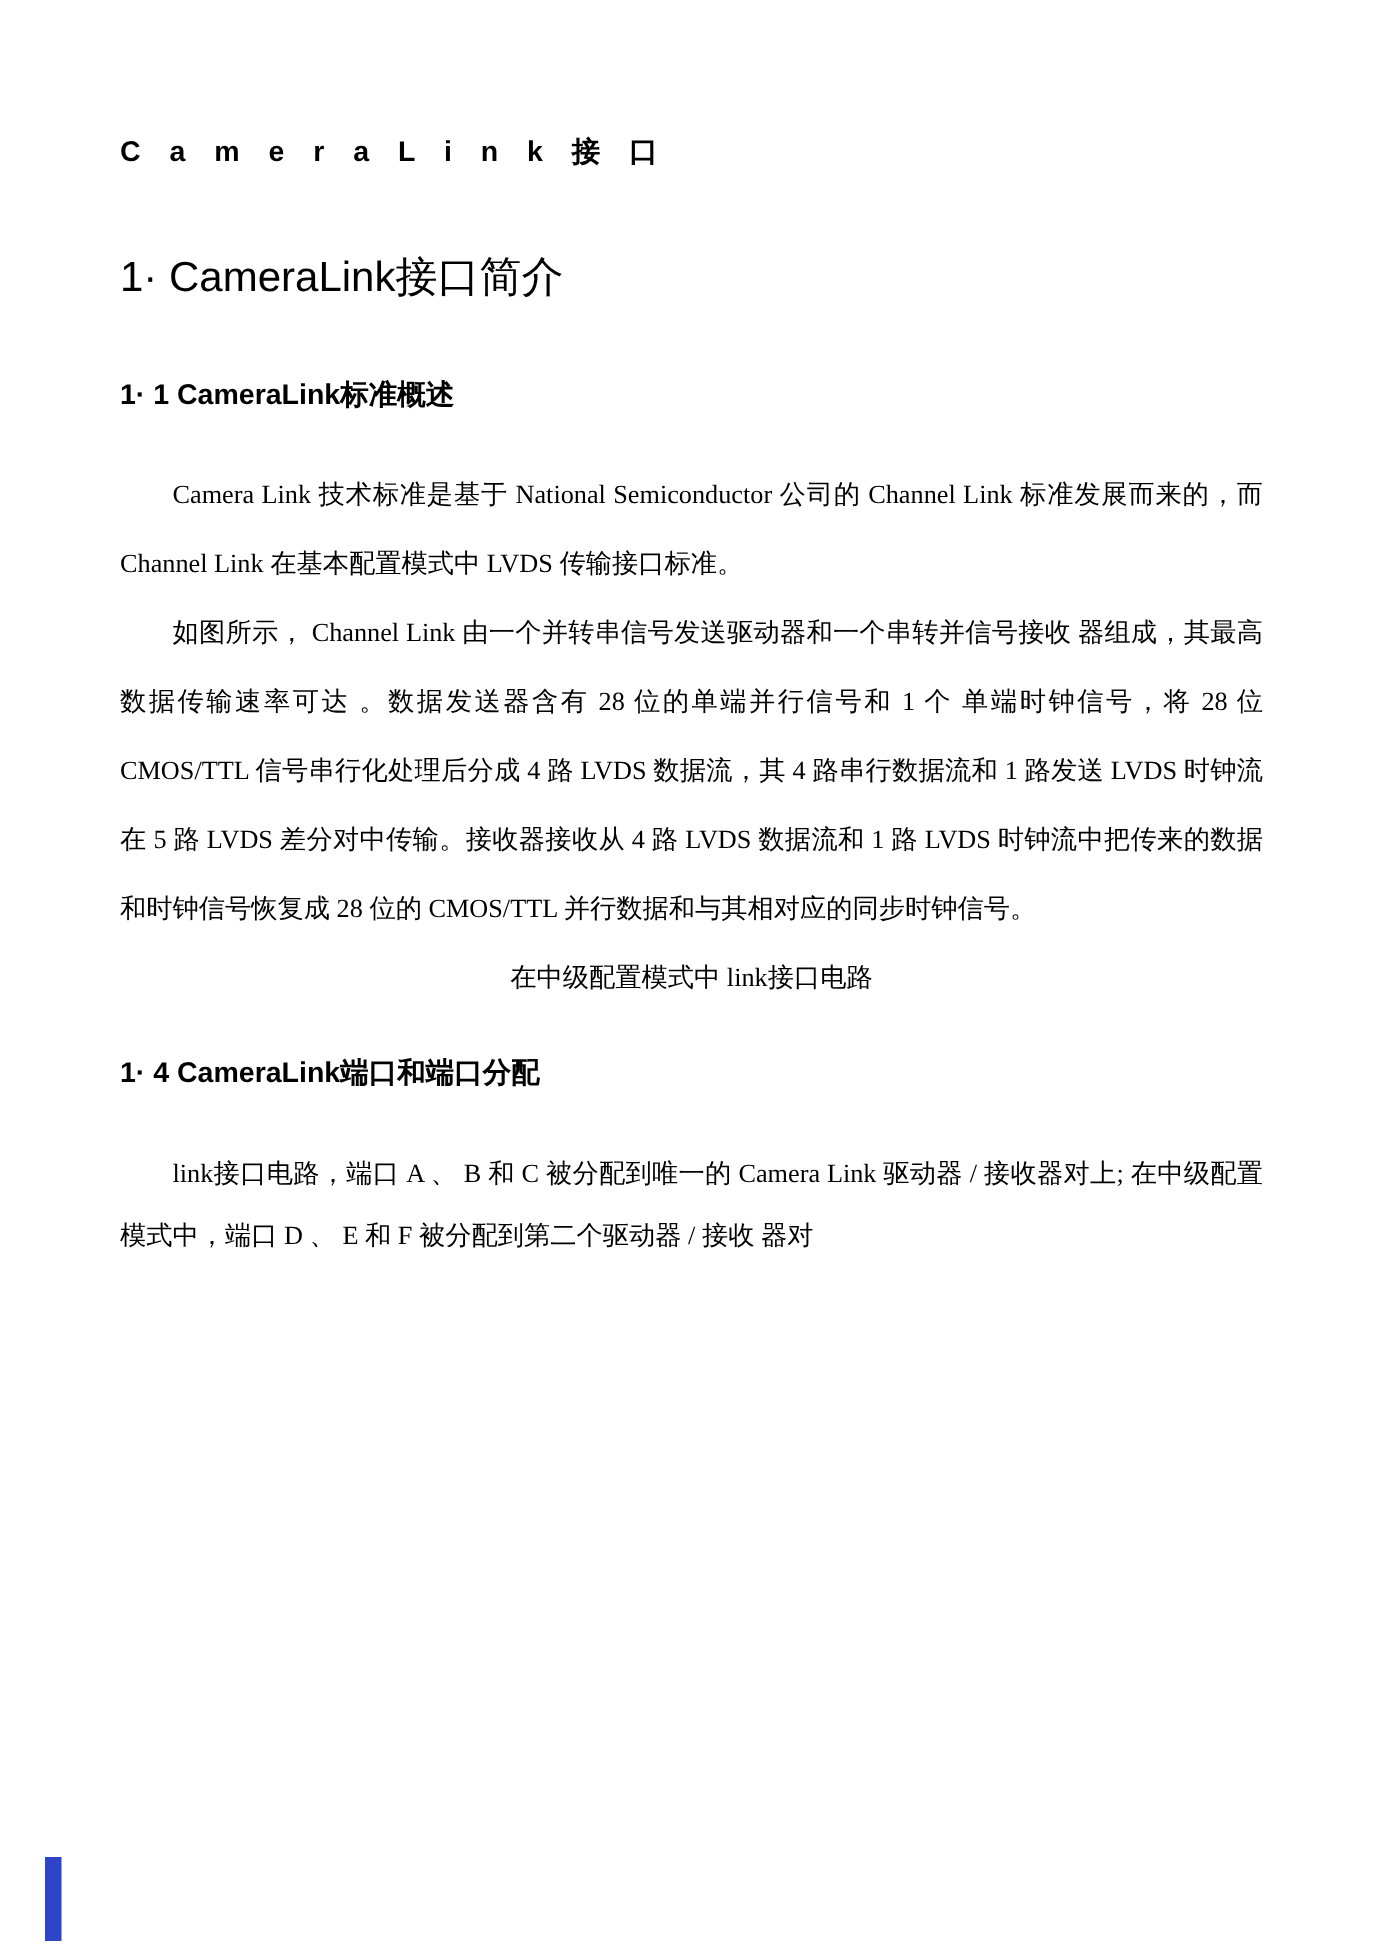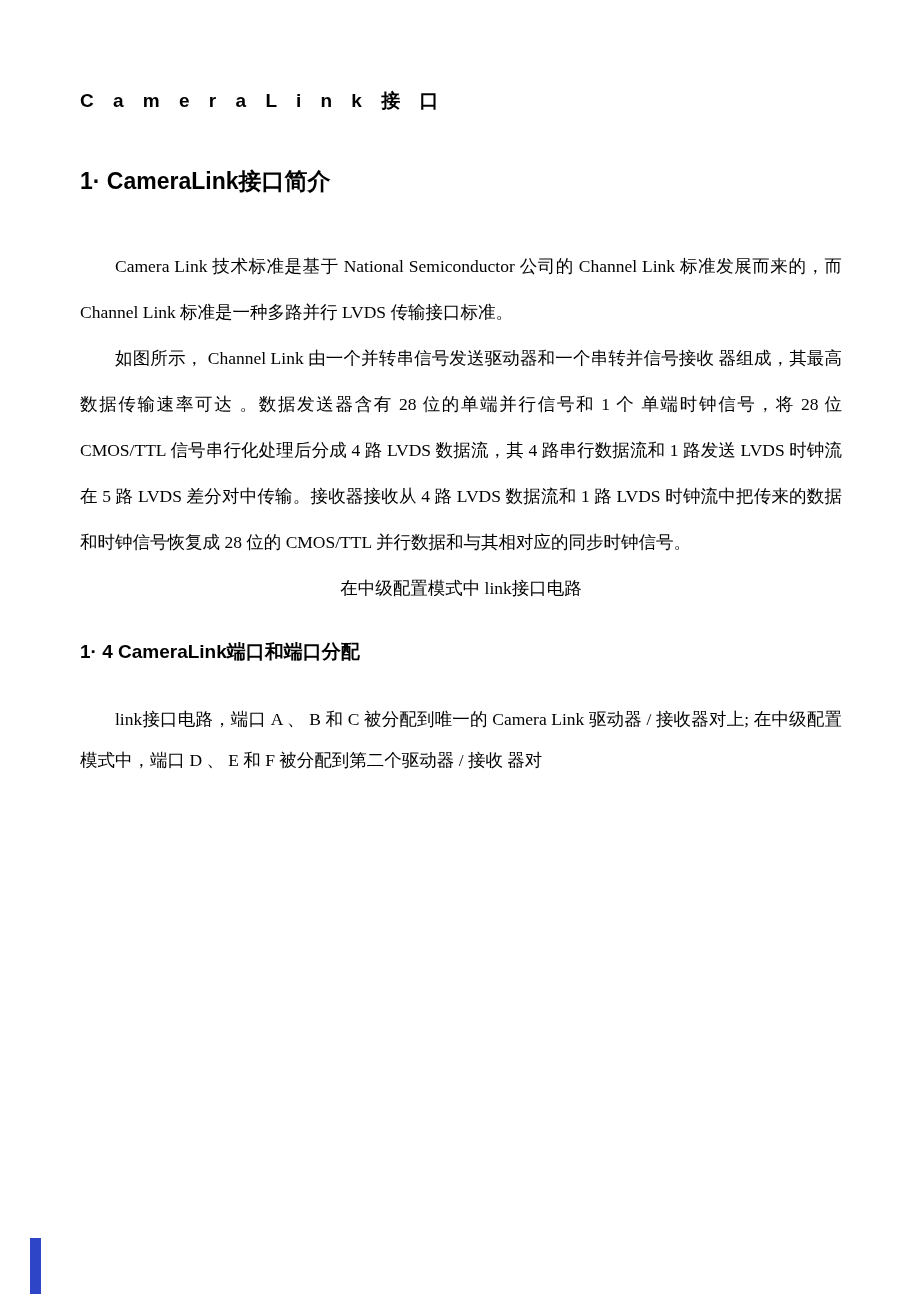--- a/index.html
+++ b/index.html
@@ -26,22 +26,22 @@
   .doc-title {
     font-family: "Liberation Sans", sans-serif;
     font-size: 19px;
     font-weight: bold;
     letter-spacing: 7px;
     margin: 0 0 52px 0;
     white-space: nowrap;
   }
   .h1 {
     font-family: "Liberation Sans", sans-serif;
-    font-size: 23px;
-    font-weight: bold;
+    font-size: 28px;
+    font-weight: normal;
     margin: 0 0 46px 0;
   }
   .h2 {
     font-family: "Liberation Sans", sans-serif;
     font-size: 19px;
     font-weight: bold;
     margin: 0 0 30px 0;
   }
   .h2.tight {
     margin: 0 0 34px 0;
@@ -75,22 +75,23 @@
 </style>
 </head>
 <body>
 
 <div class="page">
 
   <h1 class="doc-title">C a m e r a L i n k 接  口</h1>
 
   <h2 class="h1">1· CameraLink接口简介</h2>
 
+  <h3 class="h2">1· 1 CameraLink标准概述</h3>
 
-  <p class="body-para">Camera Link 技术标准是基于 National Semiconductor 公司的 Channel Link 标准发展而来的，而 Channel Link 标准是一种多路并行 LVDS 传输接口标准。</p>
+  <p class="body-para">Camera Link 技术标准是基于 National Semiconductor 公司的 Channel Link 标准发展而来的，而 Channel Link 在基本配置模式中 LVDS 传输接口标准。</p>
 
 
   <p class="body-para">如图所示， Channel Link 由一个并转串信号发送驱动器和一个串转并信号接收 器组成，其最高数据传输速率可达 。数据发送器含有 28 位的单端并行信号和 1 个 单端时钟信号，将 28 位 CMOS/TTL 信号串行化处理后分成 4 路 LVDS 数据流，其 4 路串行数据流和 1 路发送 LVDS 时钟流在 5 路 LVDS 差分对中传输。接收器接收从 4 路 LVDS 数据流和 1 路 LVDS 时钟流中把传来的数据和时钟信号恢复成 28 位的 CMOS/TTL 并行数据和与其相对应的同步时钟信号。</p>
 
   <p class="figure-caption">在中级配置模式中 link接口电路</p>
 
   <div class="section-gap-1"></div>
 
   <h3 class="h2 tight">1· 4 CameraLink端口和端口分配</h3>
 

